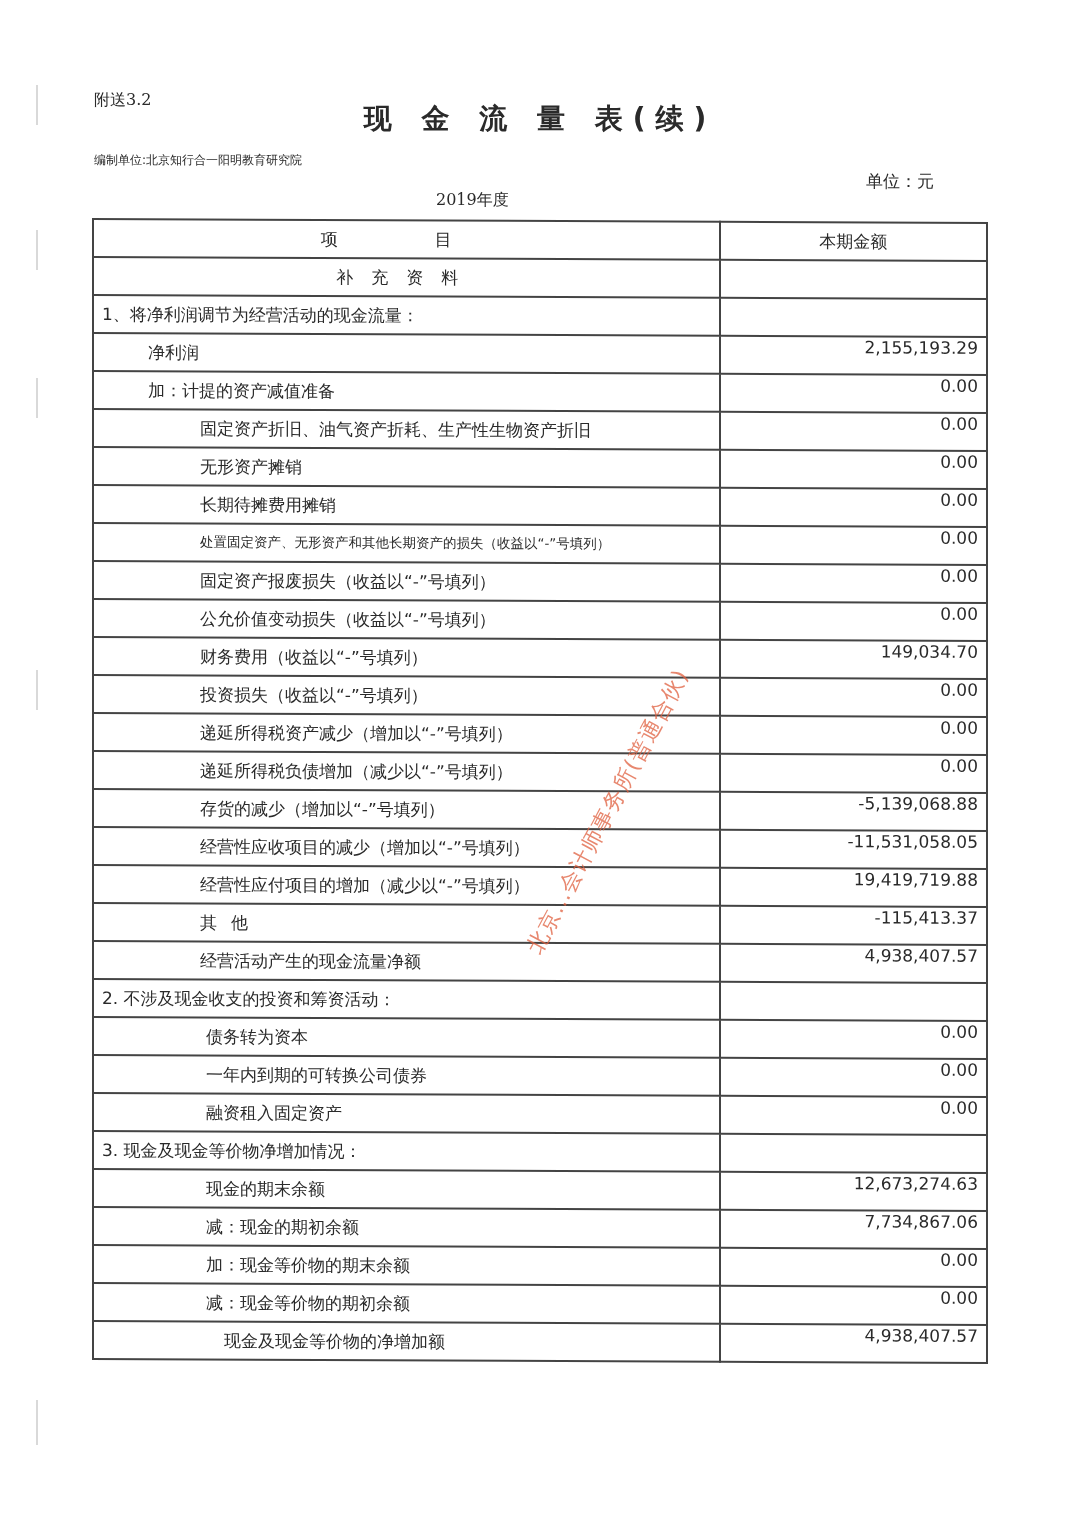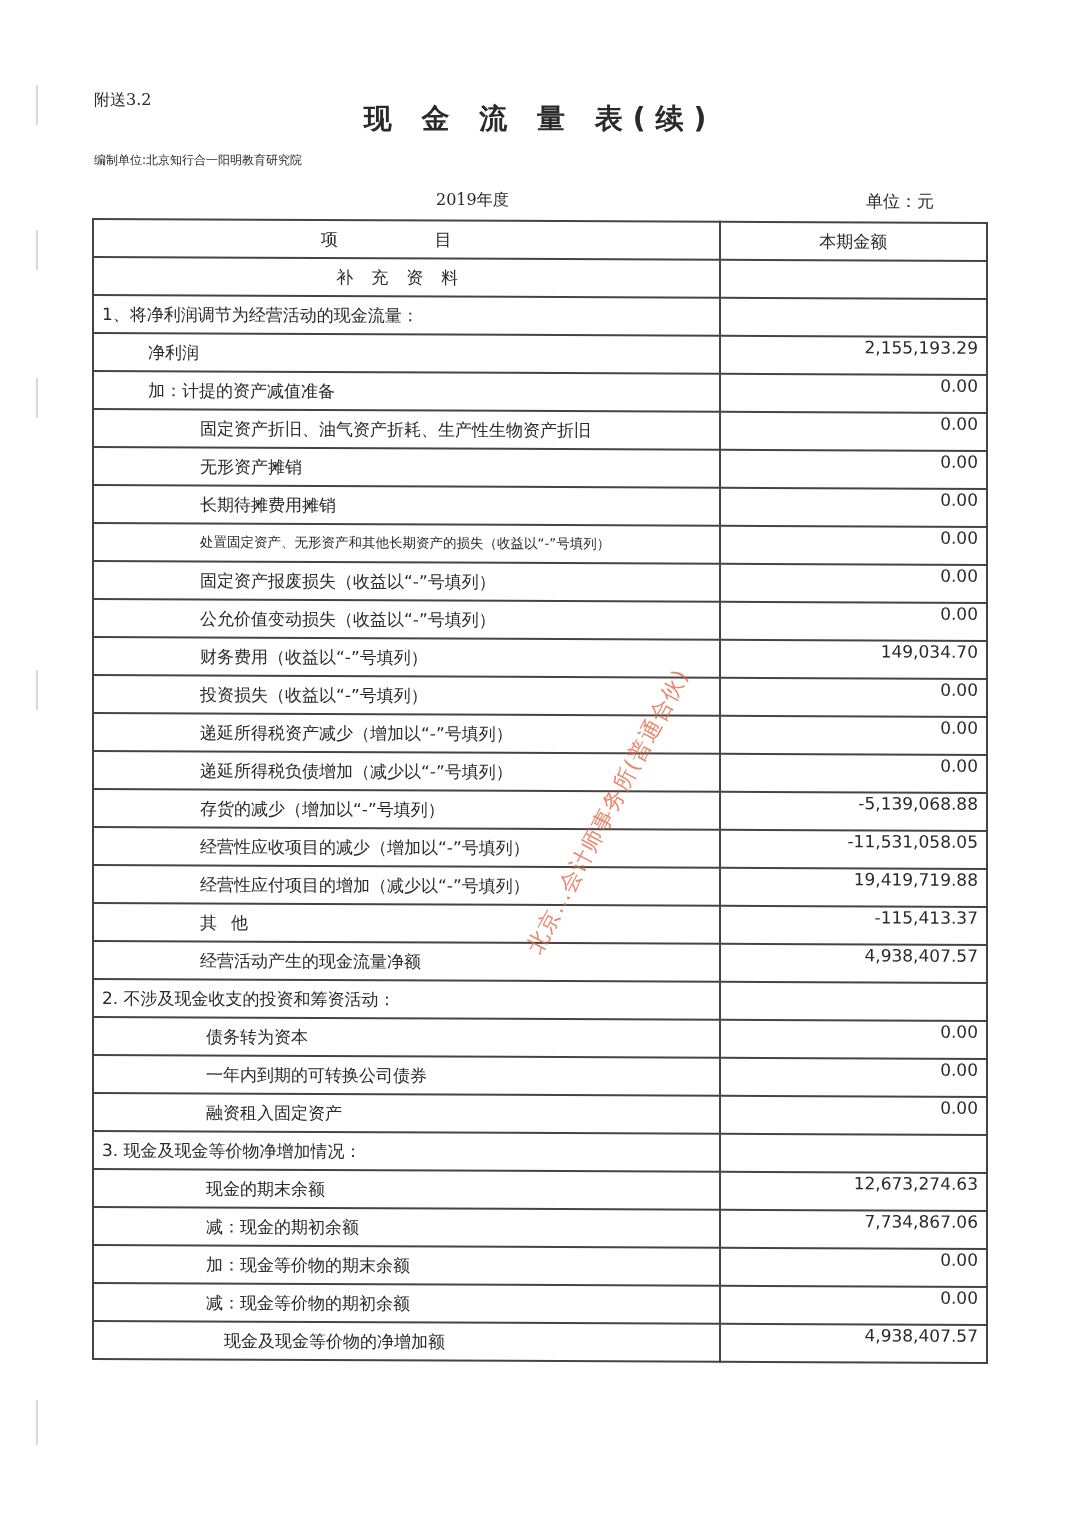--- a/index.html
+++ b/index.html
@@ -5,21 +5,21 @@
   html, body { margin: 0; padding: 0; }
   body {
     width: 1080px; height: 1527px; background: #ffffff; position: relative; overflow: hidden;
     font-family: "DejaVu Serif", "Liberation Serif", serif; color: #2a2a2a;
   }
   .margin-mark { position: absolute; left: 36px; width: 2px; background: #d9d9d9; }
   .attach { position: absolute; left: 94px; top: 74px; font-size: 16px; margin-top: 16px; }
   .title { position: absolute; left: 0; width: 1080px; top: 100px; text-align: center; font-size: 28px; font-weight: bold; letter-spacing: 10px; font-family: "DejaVu Sans", sans-serif; }
   .org { position: absolute; left: 94px; top: 152px; font-size: 12px; font-family: "DejaVu Sans", sans-serif; }
   .period { position: absolute; left: 436px; top: 190px; font-size: 16px; text-align: center; }
-  .unit { position: absolute; left: 866px; top: 190px; font-size: 17px; font-family: Liberation Serif, serif; }
+  .unit { position: absolute; left: 866px; top: 170px; font-size: 17px; font-family: Liberation Serif, serif; }
   table.sheet {
     position: absolute; left: 92px; top: 218px; width: 896px;
     border-collapse: collapse; transform: skewY(0.25deg); transform-origin: left top;
   }
   table.sheet td, table.sheet th {
     border: 2px solid #444; height: 36px; padding: 0 8px; font-size: 17px; font-weight: normal;
     font-family: "DejaVu Sans", sans-serif; white-space: nowrap;
   }
   .col-item { width: 600px; }
   .col-amt { width: 256px; }

